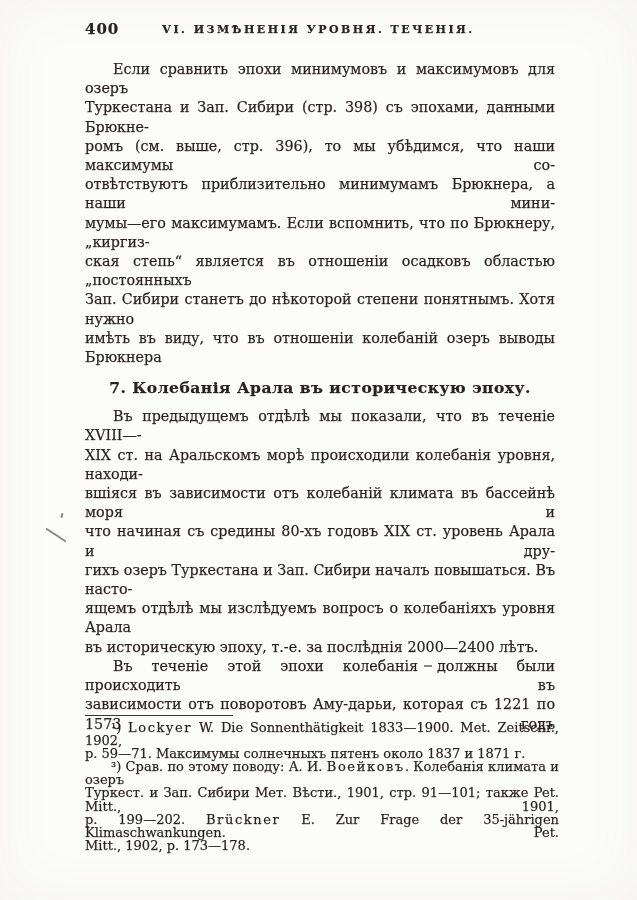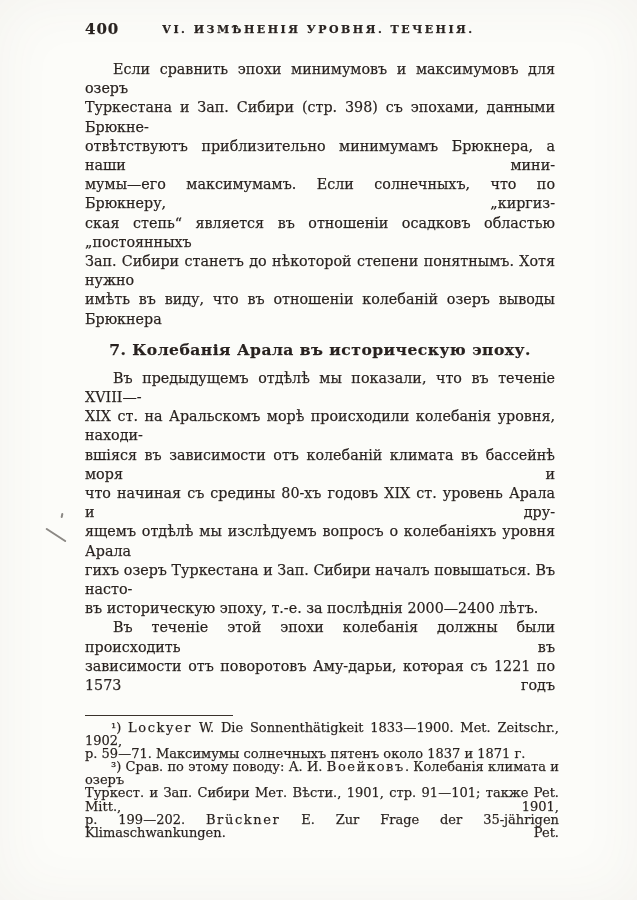--- a/index.html
+++ b/index.html
@@ -115,52 +115,54 @@
 <div class="page">
   <div class="page-header">
     <span class="page-num">400</span>
     <span class="running-head">VI. ИЗМѢНЕНІЯ УРОВНЯ. ТЕЧЕНІЯ.</span>
   </div>
 
   <div class="text-body">
       <div class="para indent">
         <div class="line first">Если сравнить эпохи минимумовъ и максимумовъ для озеръ</div>
         <div class="line">Туркестана и Зап. Сибири (стр. 398) съ эпохами, данными Брюкне-</div>
+        <div class="line">ромъ (см. выше, стр. 396), то мы убѣдимся, что наши максимумы со-</div>
         <div class="line">отвѣтствуютъ приблизительно минимумамъ Брюкнера, а наши мини-</div>
-        <div class="line">мумы—его максимумамъ. Если солнечныхъ, что по Брюкнеру, „киргиз-</div>
+        <div class="line">мумы—его максимумамъ. Если вспомнить, что по Брюкнеру, „киргиз-</div>
         <div class="line">ская степь“ является въ отношеніи осадковъ областью „постоянныхъ</div>
         <div class="line">Зап. Сибири станетъ до нѣкоторой степени понятнымъ. Хотя нужно</div>
         <div class="line">имѣть въ виду, что въ отношеніи колебаній озеръ выводы Брюкнера</div>
       </div>
       <div class="section-heading">7. Колебанія Арала въ историческую эпоху.</div>
       <div class="para indent">
         <div class="line first">Въ предыдущемъ отдѣлѣ мы показали, что въ теченіе XVIII—-</div>
         <div class="line">XIX ст. на Аральскомъ морѣ происходили колебанія уровня, находи-</div>
         <div class="line">вшіяся въ зависимости отъ колебаній климата въ бассейнѣ моря и</div>
         <div class="line">что начиная съ средины 80-хъ годовъ XIX ст. уровень Арала и дру-</div>
+        <div class="line">гихъ озеръ Туркестана и Зап. Сибири началъ повышаться. Въ насто-</div>
         <div class="line">ящемъ отдѣлѣ мы изслѣдуемъ вопросъ о колебаніяхъ уровня Арала</div>
-        <div class="line">гихъ озеръ Туркестана и Зап. Сибири началъ повышаться. Въ насто-</div>
         <div class="line last">въ историческую эпоху, т.-е. за послѣднія 2000—2400 лѣтъ.</div>
       </div>
       <div class="para indent">
         <div class="line first">Въ теченіе этой эпохи колебанія должны были происходить въ</div>
         <div class="line">зависимости отъ поворотовъ Аму-дарьи, которая съ 1221 по 1573 годъ</div>
       </div>
     </div>
 
   <div class="footnote-rule"></div>
   <div class="footnotes">
       <div class="para indent">
         <div class="line first">¹) <span class="sp">Lockyer</span> W. Die Sonnenthätigkeit 1833—1900. Met. Zeitschr., 1902,</div>
         <div class="line last">p. 59—71. Максимумы солнечныхъ пятенъ около 1837 и 1871 г.</div>
       </div>
       <div class="para indent">
         <div class="line first">³) Срав. по этому поводу: А. И. <span class="sp">Воейковъ</span>. Колебанія климата и озеръ</div>
         <div class="line">Туркест. и Зап. Сибири Мет. Вѣсти., 1901, стр. 91—101; также Pet. Mitt., 1901,</div>
         <div class="line">p. 199—202. <span class="sp">Brückner</span> E. Zur Frage der 35-jährigen Klimaschwankungen. Pet.</div>
+        <div class="line last">Mitt., 1902, p. 173—178.</div>
       </div>
     </div>
 
   <div class="pencil-mark mark-check"></div>
   <div class="pencil-mark mark-dot"></div>
   <div class="pencil-mark mark-dash-top"></div>
   <div class="pencil-mark mark-dash-bottom"></div>
 </div>
 
 </body></html>

